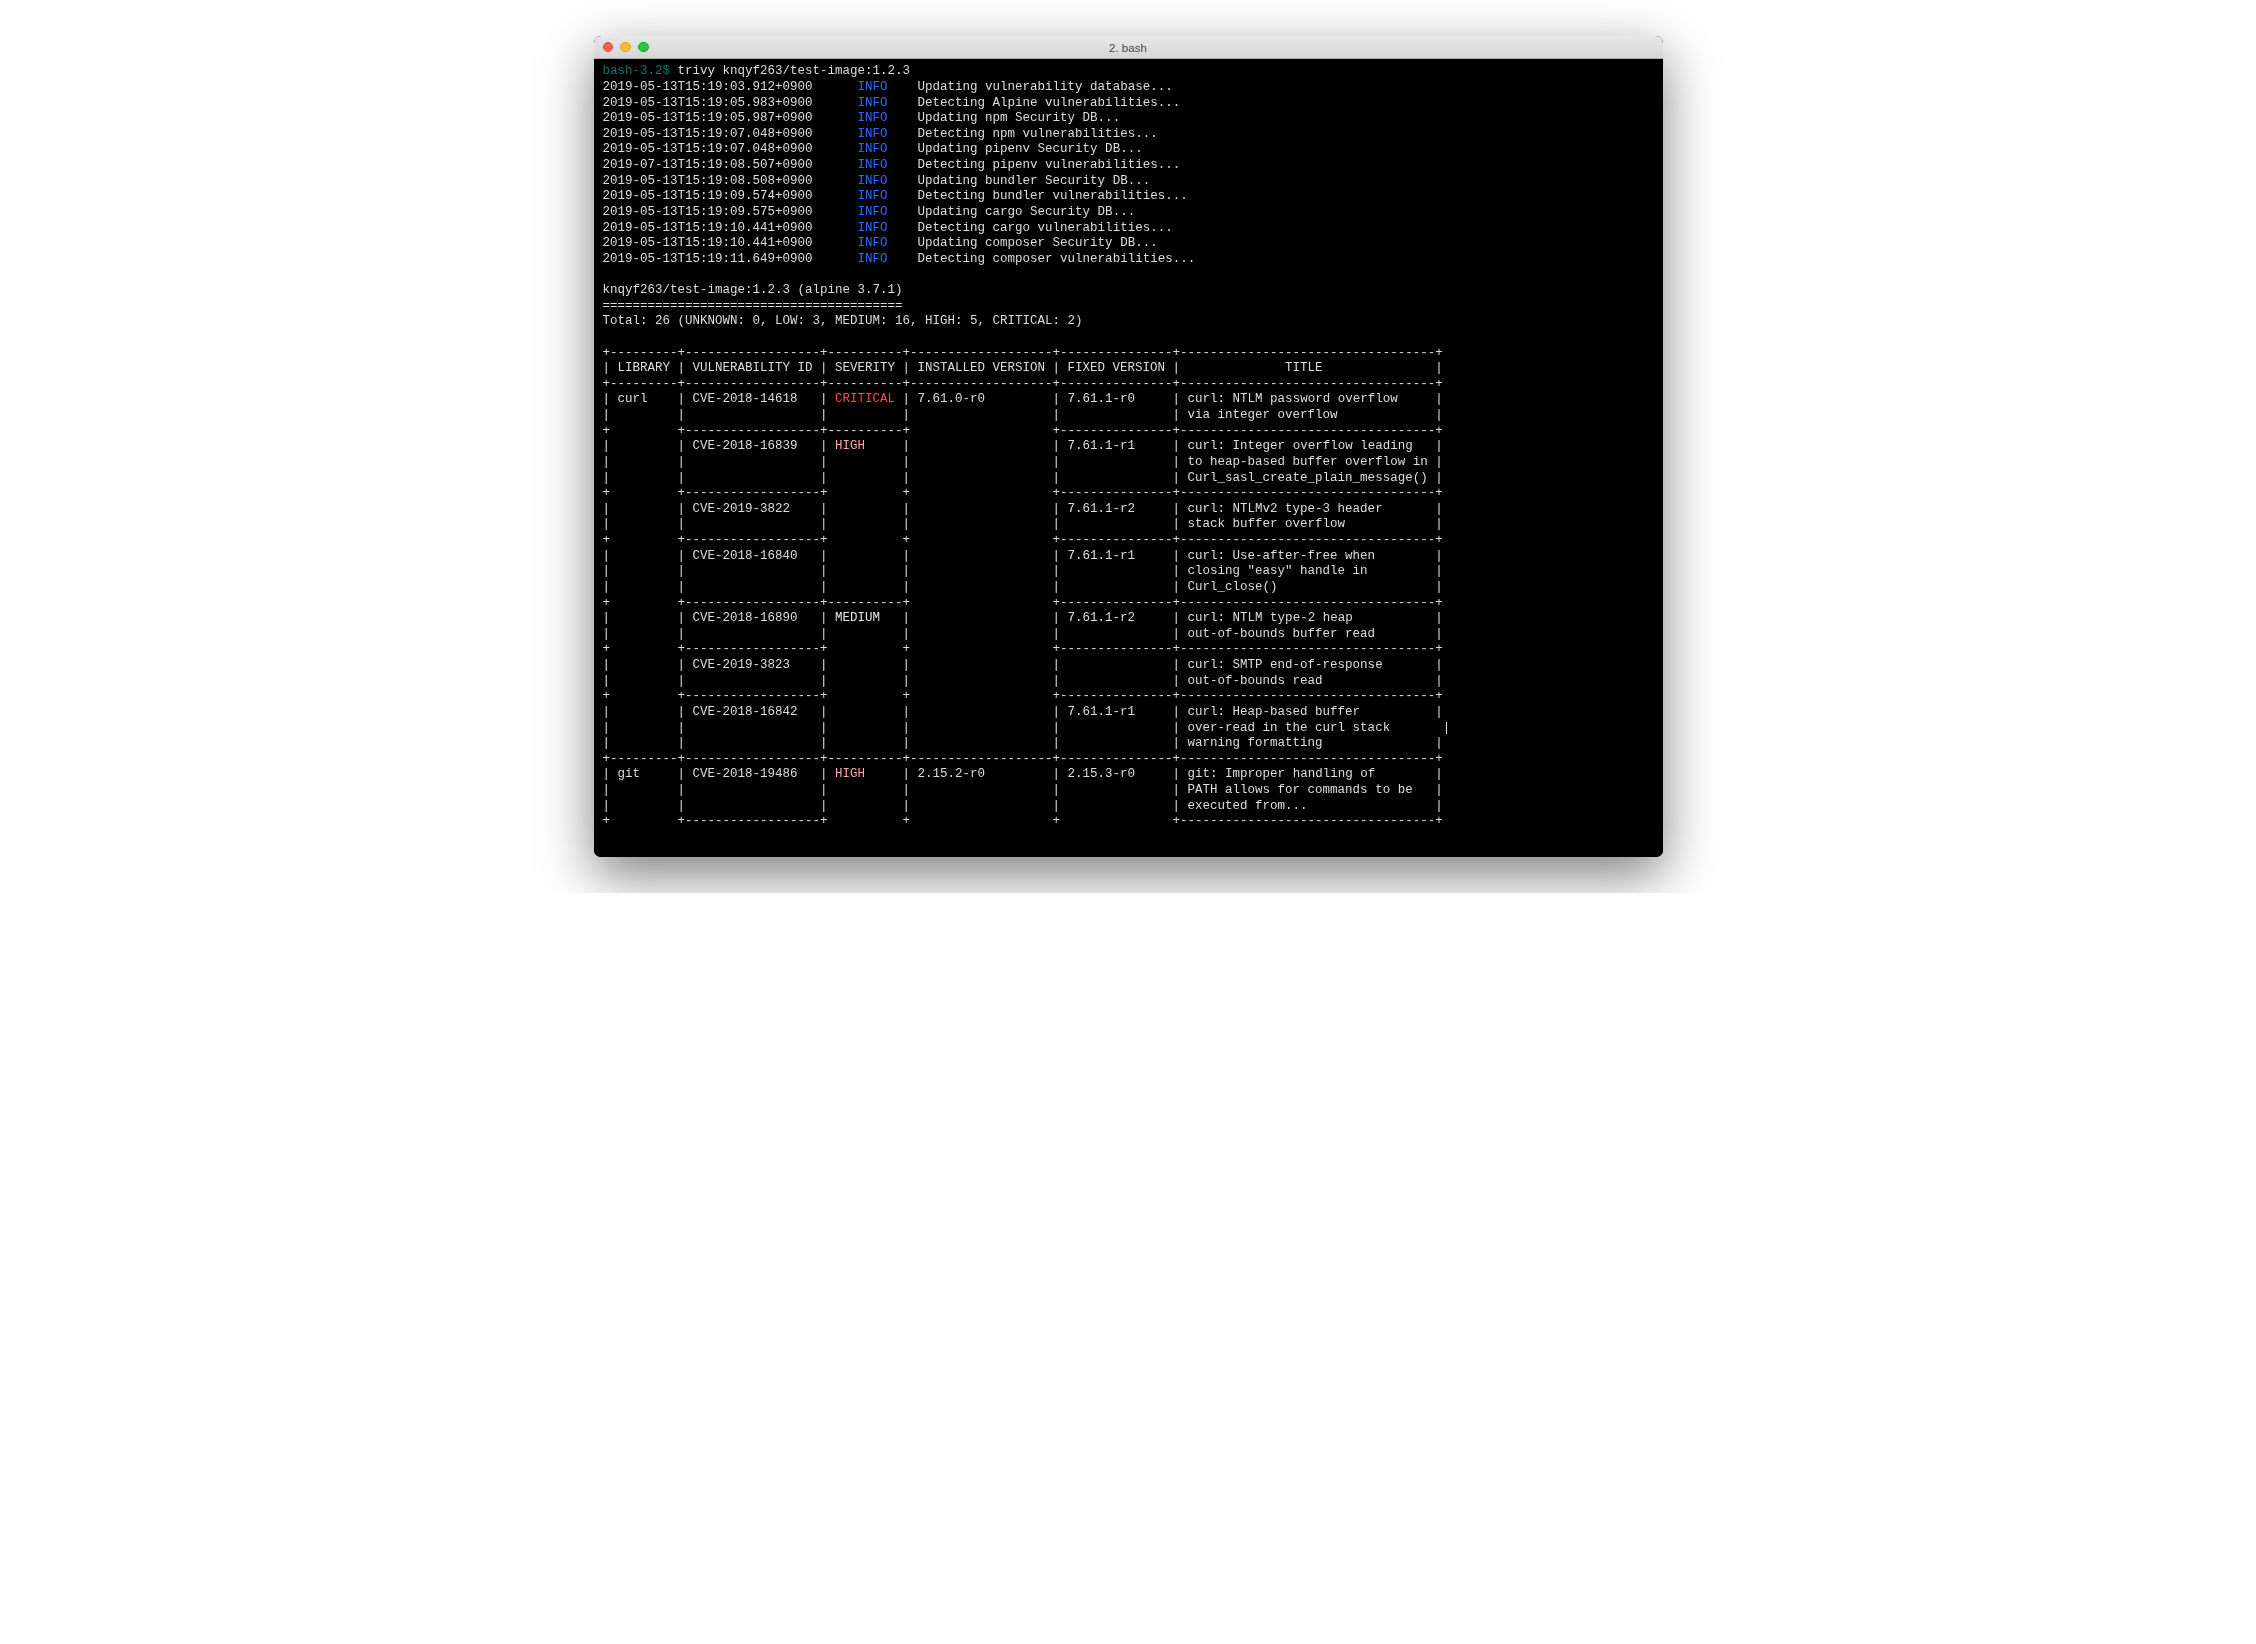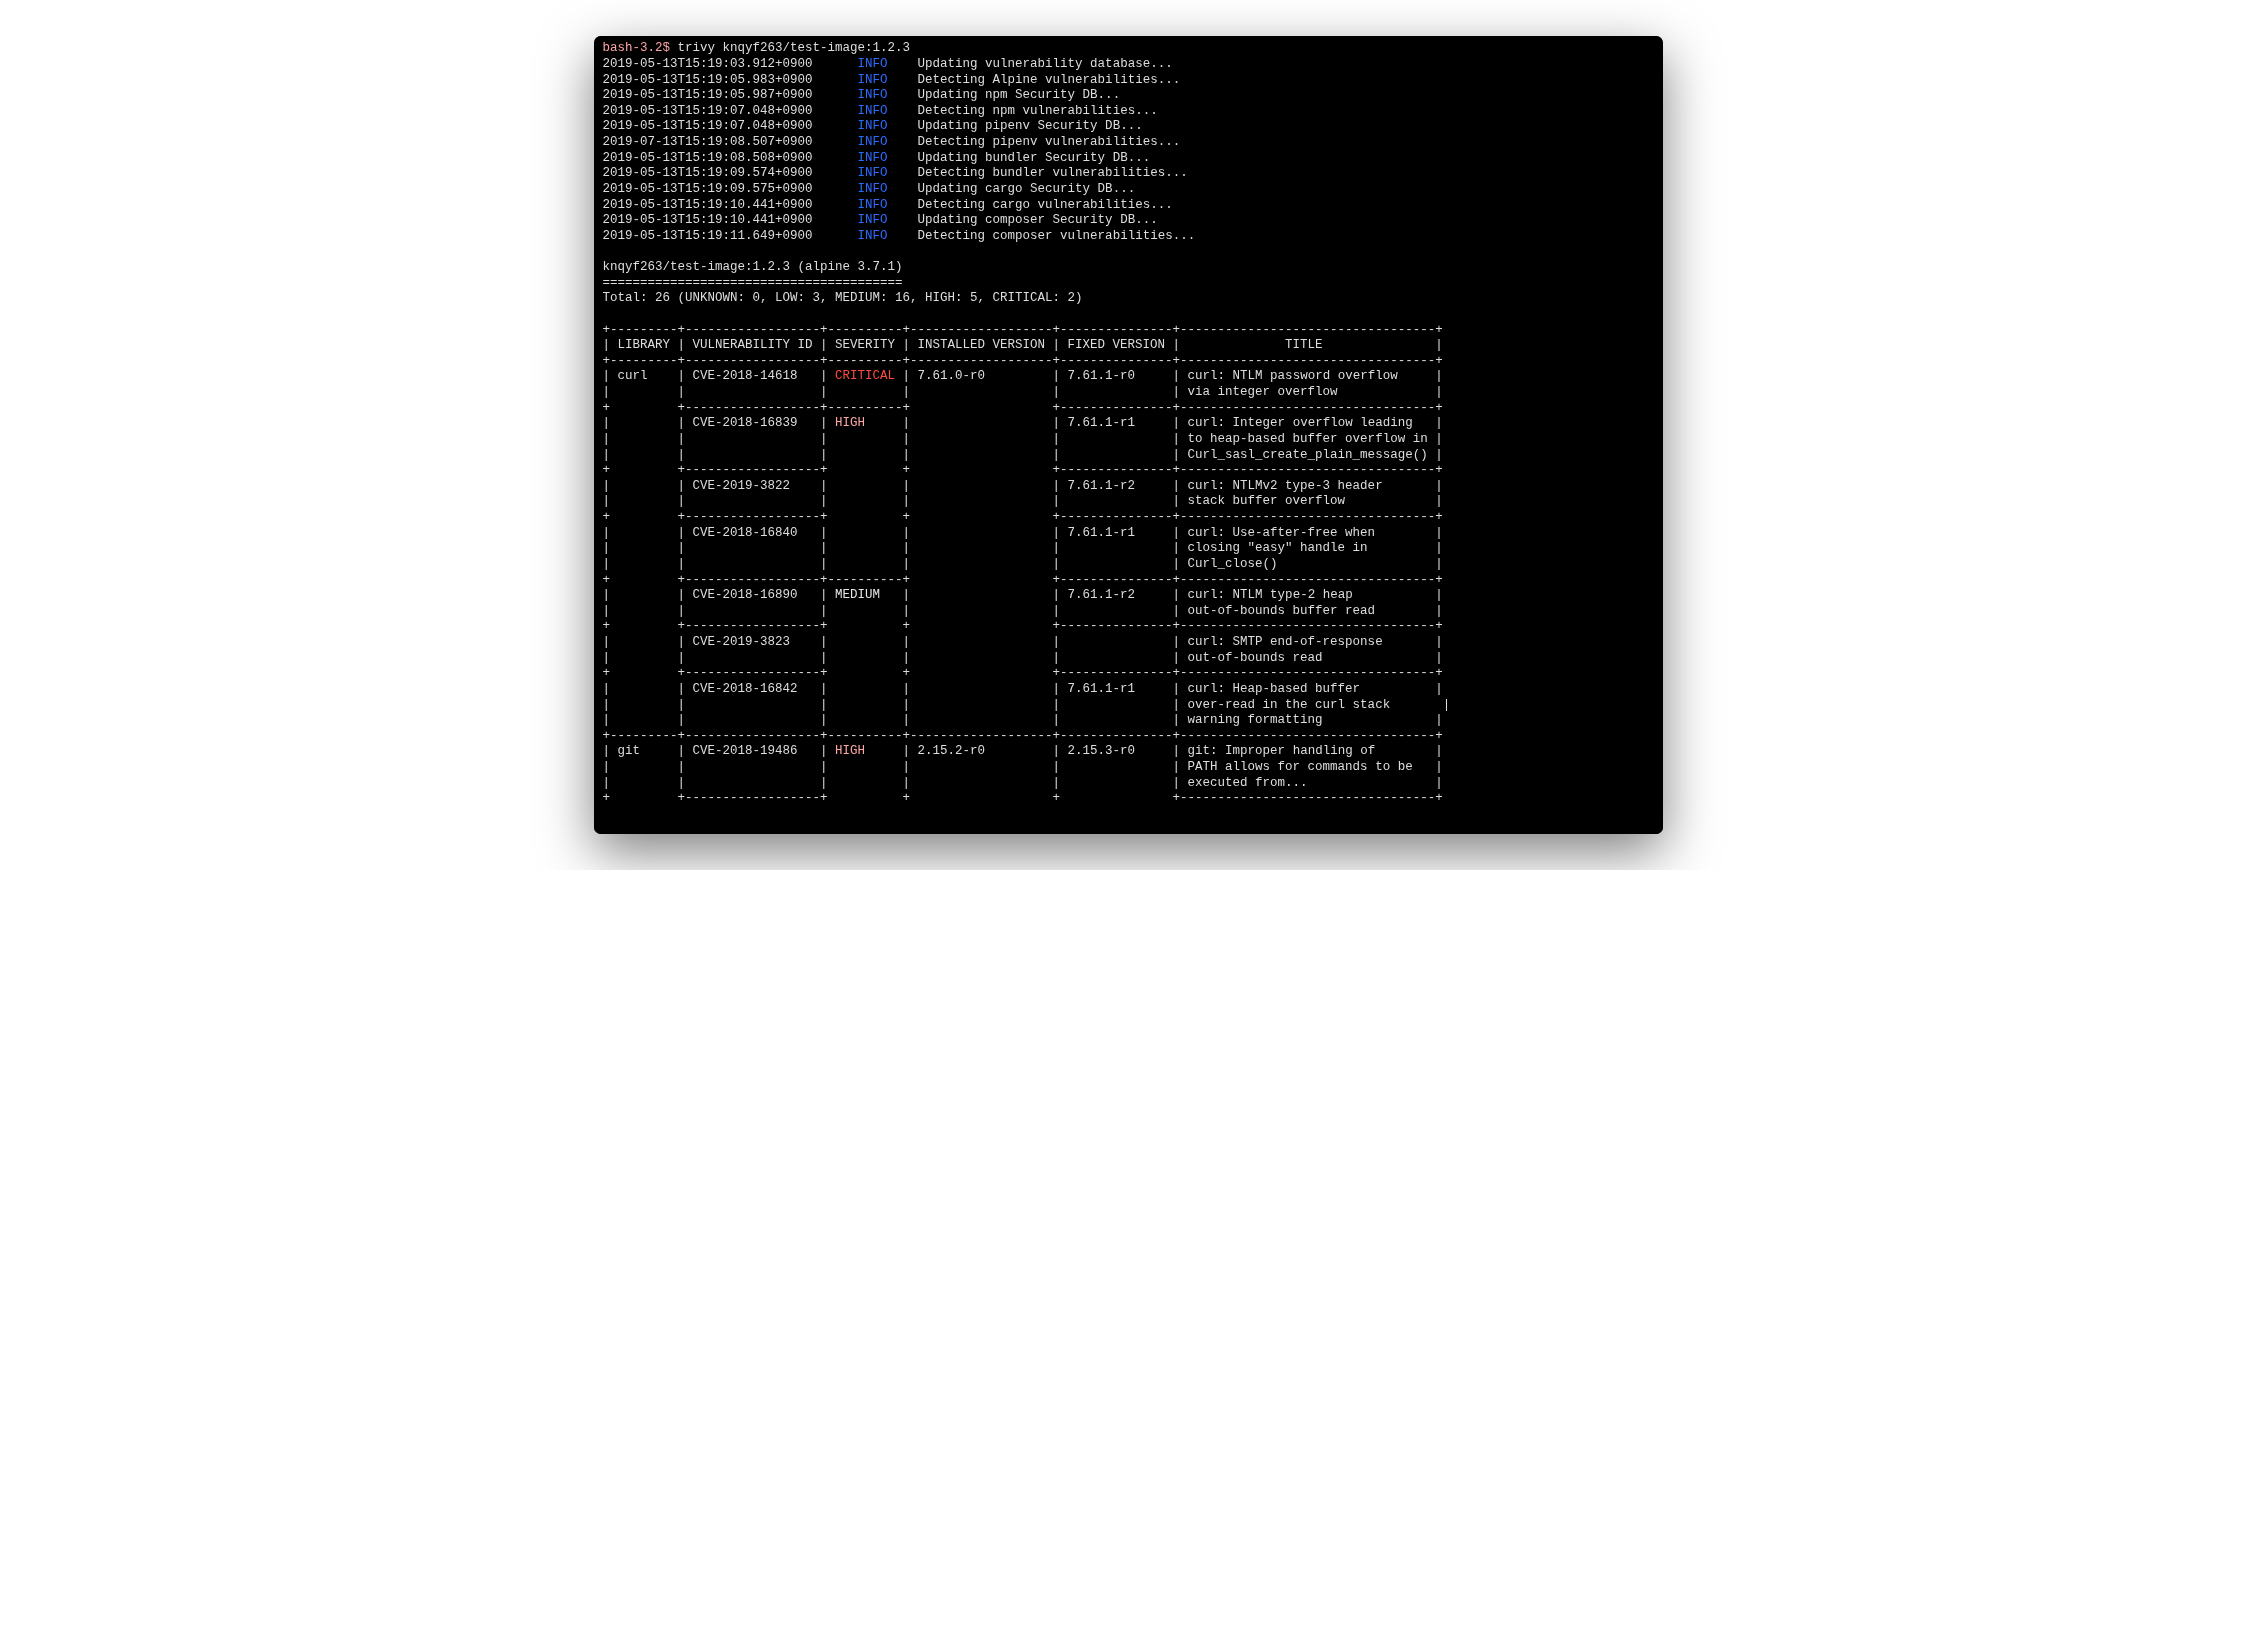--- a/index.html
+++ b/index.html
@@ -51,27 +51,35 @@
       line-height: 1.25;
       padding: 5.3px 9px 27px 9px;
       white-space: pre;
       overflow-x: auto;
       font-family: Menlo, Monaco, "Courier New", monospace;
     }
     .info { color: #2b6cff; font-weight: normal; }
     .critical { color: #ff4b3e; }
     .high { color: #fca5a5; }
     .medium { color: #e5e5e5; }
-    .prompt { color: #fca5a5; }
+    .prompt { color: #0f766e; }
     .summary-hdr { color: #ddd; }
   </style>
 </head>
 <body>
 
 <div class="window">
+  <div class="titlebar">
+    <div class="traffic">
+      <div class="dot dot-red"></div>
+      <div class="dot dot-yellow"></div>
+      <div class="dot dot-green"></div>
+    </div>
+    <div class="title">2. bash</div>
+  </div>
   <div class="terminal" id="term"><span class="prompt">bash-3.2$ </span><span>trivy knqyf263/test-image:1.2.3</span>
 <span>2019-05-13T15:19:03.912+0900  </span>    <span class="info">INFO</span>    <span>Updating vulnerability database...</span>
 <span>2019-05-13T15:19:05.983+0900  </span>    <span class="info">INFO</span>    <span>Detecting Alpine vulnerabilities...</span>
 <span>2019-05-13T15:19:05.987+0900  </span>    <span class="info">INFO</span>    <span>Updating npm Security DB...</span>
 <span>2019-05-13T15:19:07.048+0900  </span>    <span class="info">INFO</span>    <span>Detecting npm vulnerabilities...</span>
 <span>2019-05-13T15:19:07.048+0900  </span>    <span class="info">INFO</span>    <span>Updating pipenv Security DB...</span>
 <span>2019-07-13T15:19:08.507+0900  </span>    <span class="info">INFO</span>    <span>Detecting pipenv vulnerabilities...</span>
 <span>2019-05-13T15:19:08.508+0900  </span>    <span class="info">INFO</span>    <span>Updating bundler Security DB...</span>
 <span>2019-05-13T15:19:09.574+0900  </span>    <span class="info">INFO</span>    <span>Detecting bundler vulnerabilities...</span>
 <span>2019-05-13T15:19:09.575+0900  </span>    <span class="info">INFO</span>    <span>Updating cargo Security DB...</span>

